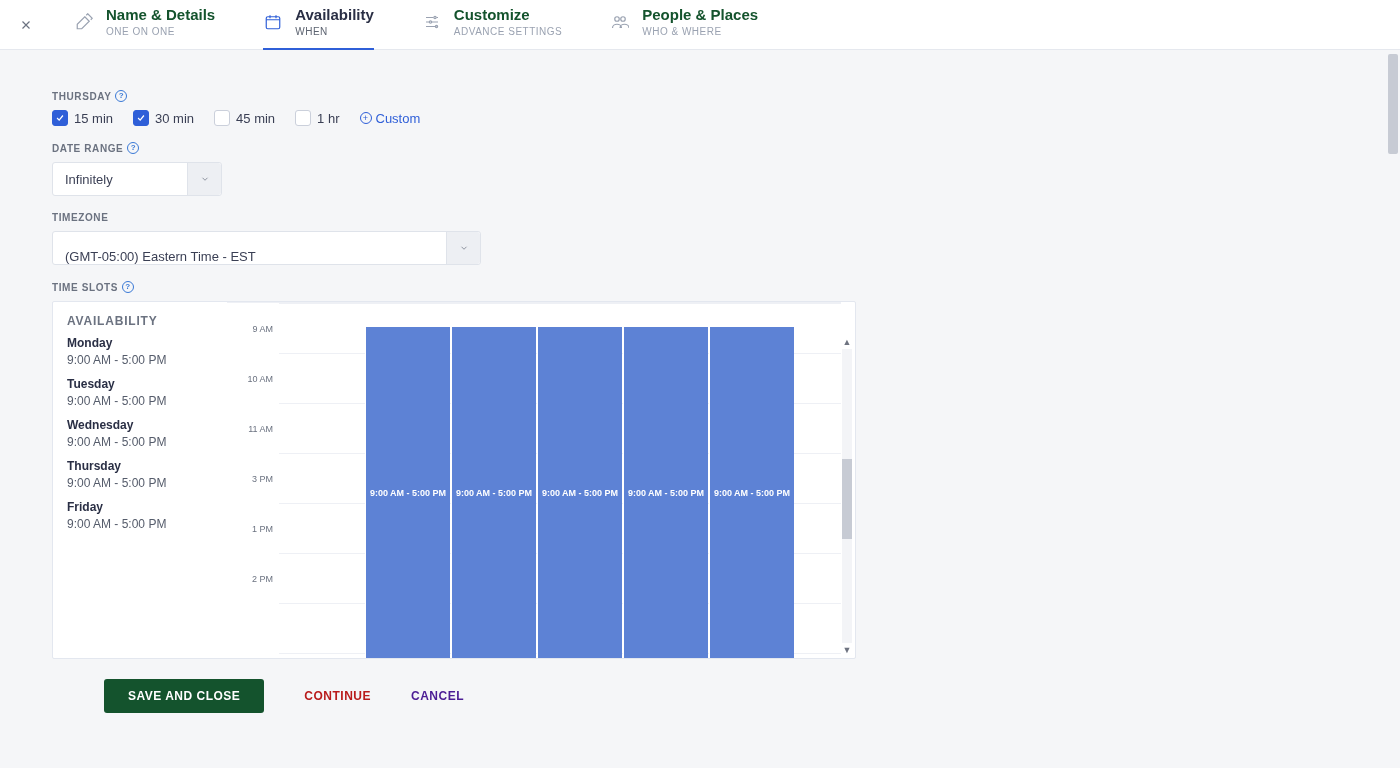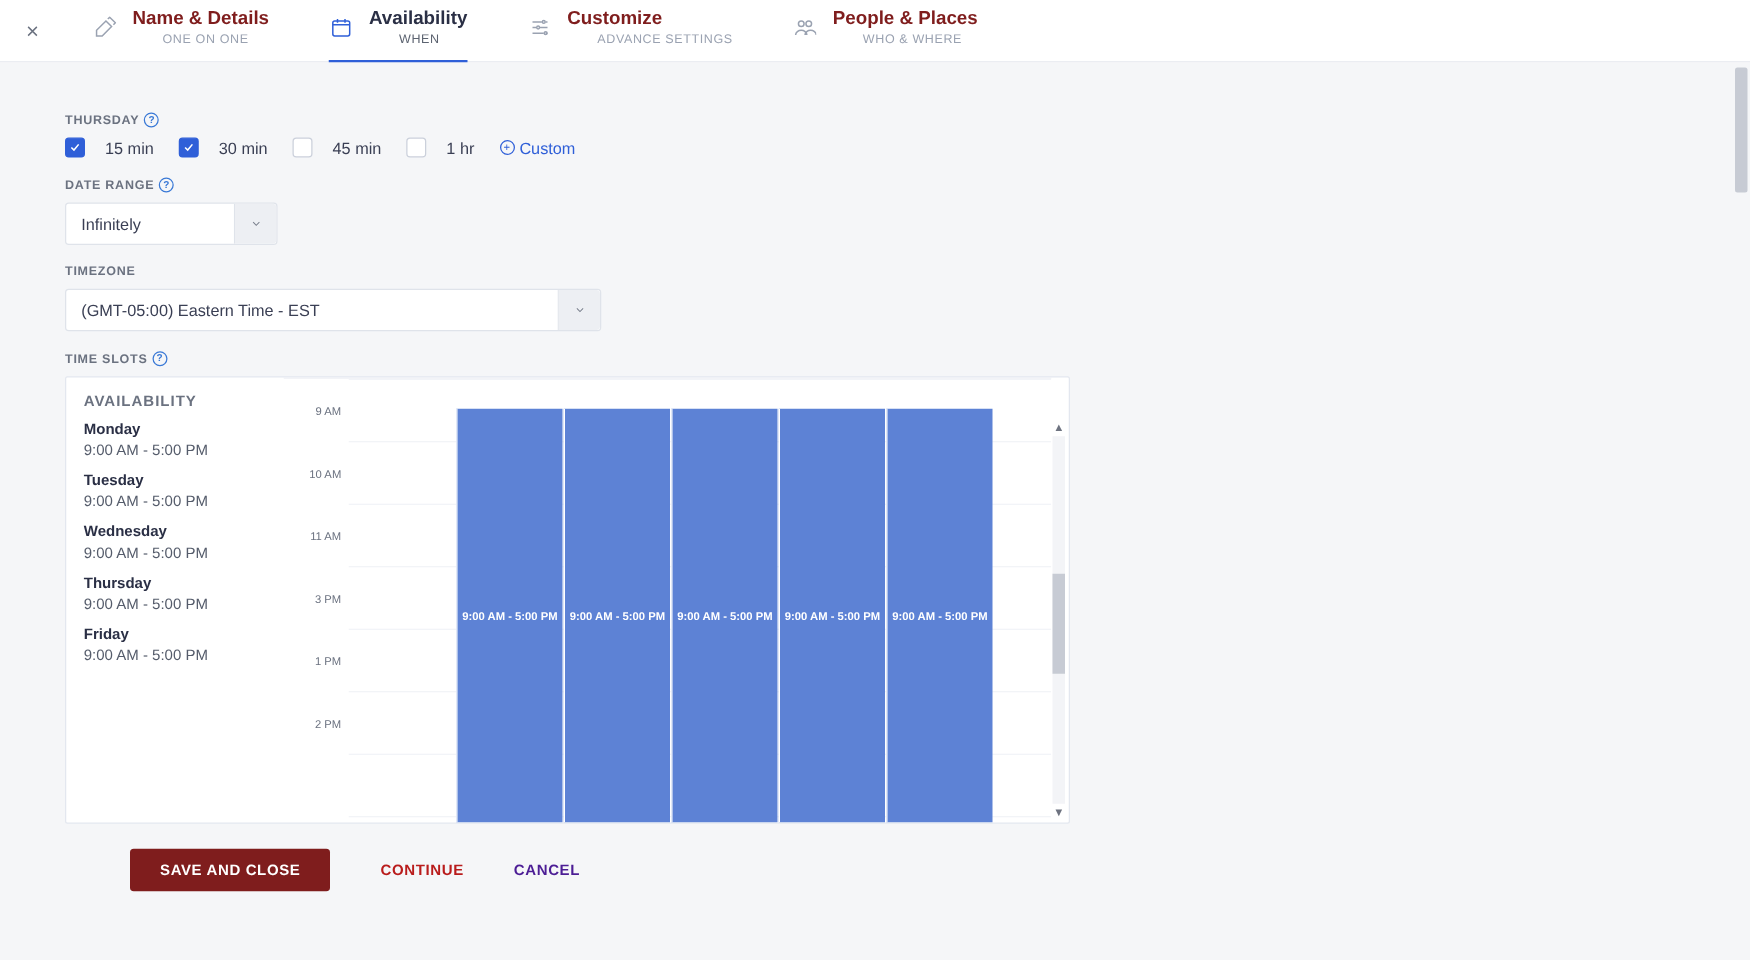--- a/index.html
+++ b/index.html
@@ -34,23 +34,23 @@
     border-bottom:2px solid transparent;
     height:50px;
   }
   .tab.active { border-bottom:2px solid #2f5fd8; }
   .tab-icon {
     width:20px; height:20px; color:#9aa2b1; display:flex; align-items:center; justify-content:center;
   }
   .tab.active .tab-icon { color:#2f5fd8; }
   .tab-icon svg { width:18px; height:18px; }
   .tab-text { display:flex; flex-direction:column; line-height:1.2; }
-  .tab-title { font-size:15px; font-weight:600; color:#7f1d1d; }
+  .tab-title { font-size:15px; font-weight:600; color:#14532d; }
   .tab.active .tab-title { color:#2a2f45; }
-  .tab-sub { font-size:10px; letter-spacing:0.5px; color:#9aa2b1; margin-top:2px;margin-left:24px; }
+  .tab-sub { font-size:10px; letter-spacing:0.5px; color:#9aa2b1; margin-top:2px; }
   .tab.active .tab-sub { color:#5c6370; }
 
   
   .body-area  {
     flex:1 1 auto;
     background:#f5f6f8;
     overflow-y:auto;
     padding:24px 52px 24px 52px;
     position:relative;
   }
@@ -63,21 +63,21 @@
     display:flex; align-items:center; gap:4px;
   }
   .section-label:first-child { margin-top:4px; }
   .help-icon {
     width:12px; height:12px; border:1px solid #3a79d6; border-radius:50%;
     color:#3a79d6; font-size:8px; display:flex; align-items:center; justify-content:center;
     line-height:1;
   }
   
   .durations-row { display:flex; align-items:center; gap:20px; }
-  .chk-item { display:flex; align-items:center; gap:16px; font-size:13px; color:#3a3f54; cursor:pointer; }
+  .chk-item { display:flex; align-items:center; gap:6px; font-size:13px; color:#3a3f54; cursor:pointer; }
   .chk {
     width:16px; height:16px; border-radius:3px; border:1px solid #cbd0db; background:#fff;
     display:flex; align-items:center; justify-content:center;
   }
   .chk.checked { background:#2f5fd8; border-color:#2f5fd8; }
   .chk.checked svg { width:10px; height:10px; color:#fff; }
   .custom-link { display:flex; align-items:center; gap:4px; color:#2f5fd8; font-size:13px; cursor:pointer; }
   .custom-plus { width:12px; height:12px; border:1px solid #2f5fd8; border-radius:50%; display:flex; align-items:center; justify-content:center; font-size:9px; line-height:1; }
 
   
@@ -86,21 +86,21 @@
     height:34px; cursor:pointer;
   }
   .select-text { padding:0 12px; flex:1; color:#3a3f54; font-size:13px; }
   .select-caret {
     width:34px; height:100%; background:#edeff3; border-left:1px solid #dfe3ea;
     display:flex; align-items:center; justify-content:center; color:#7b818e;
     border-top-right-radius:3px; border-bottom-right-radius:3px;
   }
   .select-caret svg { width:10px; height:10px; }
   .date-range-select { width:170px; }
-  .tz-select { width:429px; }
+  .tz-select { width:429px;align-items:flex-end; }
 
   
   .slots-panel {
     background:#fff; border:1px solid #e3e7ef; border-radius:2px;
     height:358px; width:804px;
     display:flex; flex-direction:column;
     position:relative;
   }
   .slots-body { flex:1; display:flex; min-height:0; }
   
@@ -159,21 +159,21 @@
   .footer {
     padding:20px 52px 24px 52px;
     display:flex; align-items:center; gap:40px;
     background:#f5f6f8;
   }
   .btn {
     font-size:12px; font-weight:700; letter-spacing:0.5px;
     cursor:pointer; border:none; background:none;
   }
   .btn-primary {
-    background:#7f1d1d; color:#fff; padding:10px 24px; border-radius:3px;
+    background:#14532d; color:#fff; padding:10px 24px; border-radius:3px;
   }
   .btn-secondary { color:#b91c1c; }
   .btn-tertiary { color:#4c1d95; }
 
   .main-scroll { position:absolute; top:0; right:0; bottom:0; width:14px; background:transparent; }
   .main-scroll .thumb { position:absolute; left:2px; right:2px; top:4px; height:100px; background:#c7cbd4; border-radius:2px; }
 </style>
 </head>
 <body>
 

